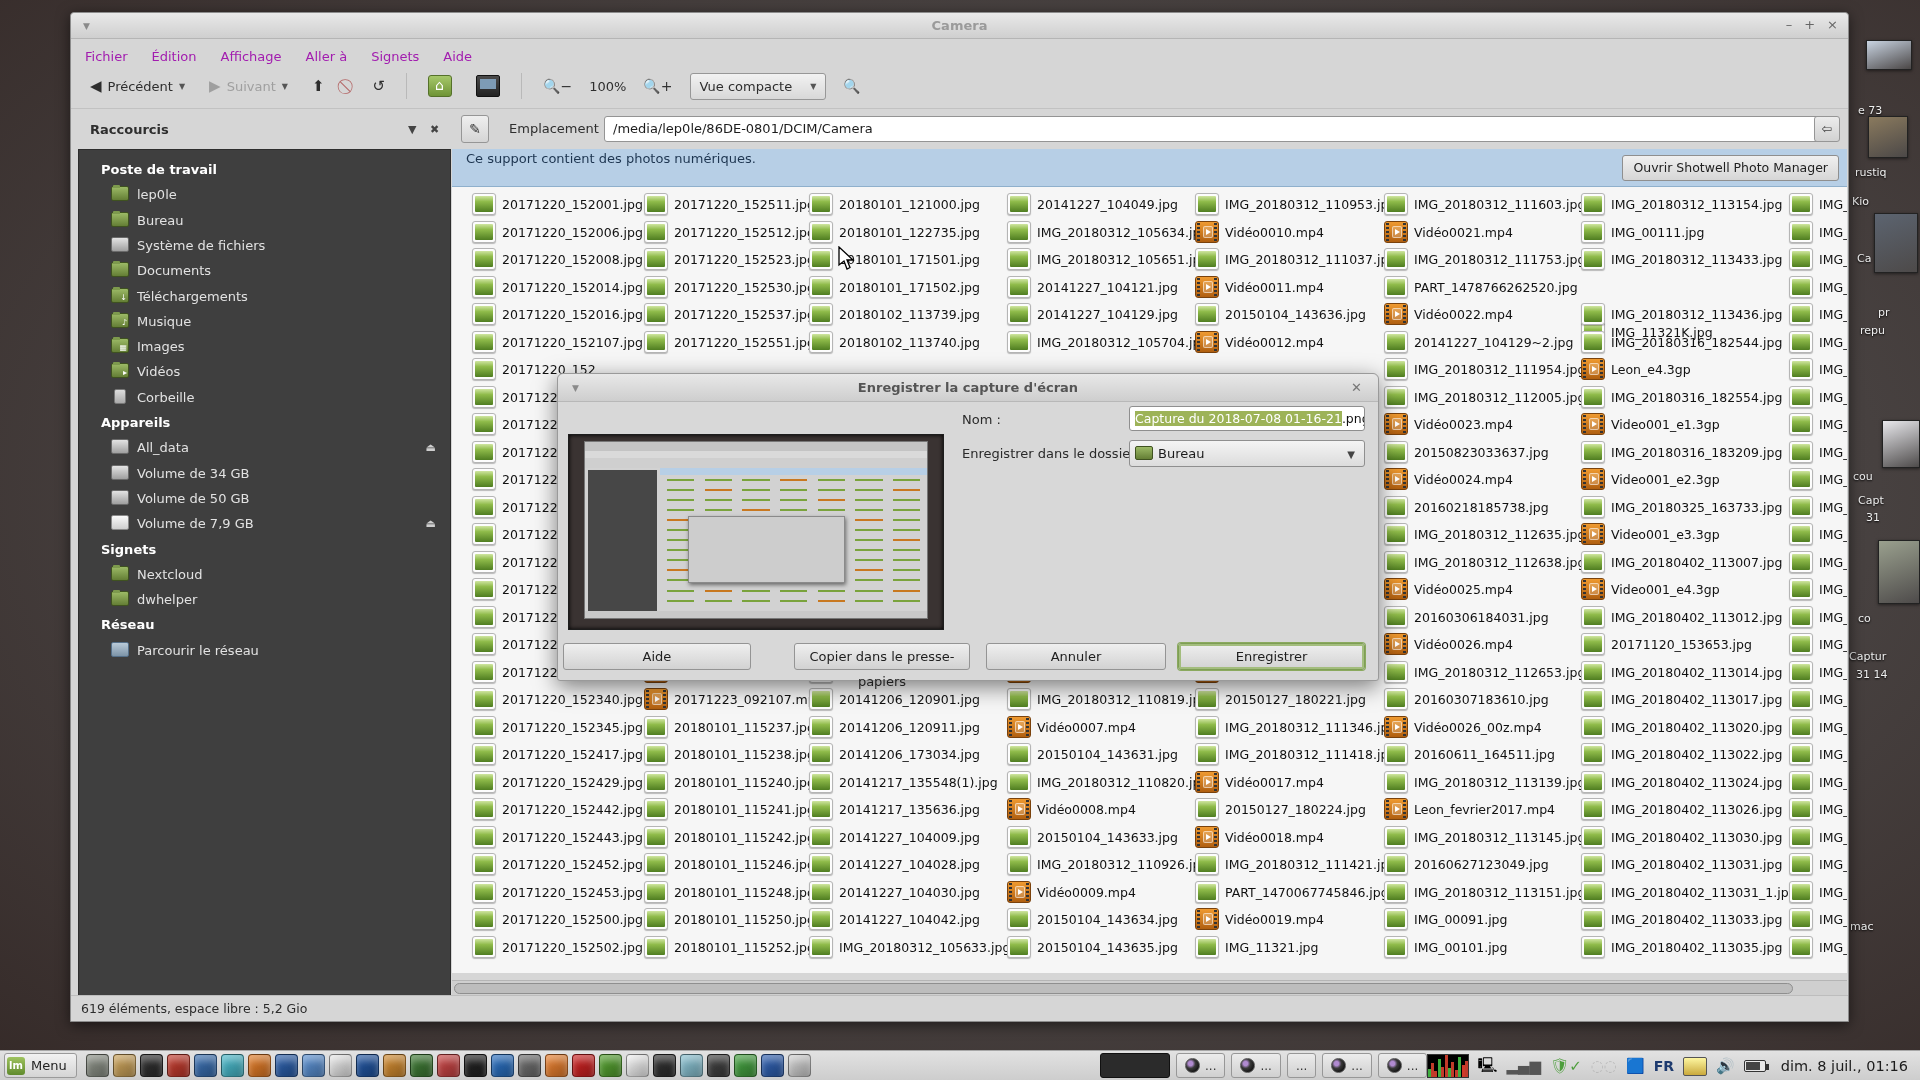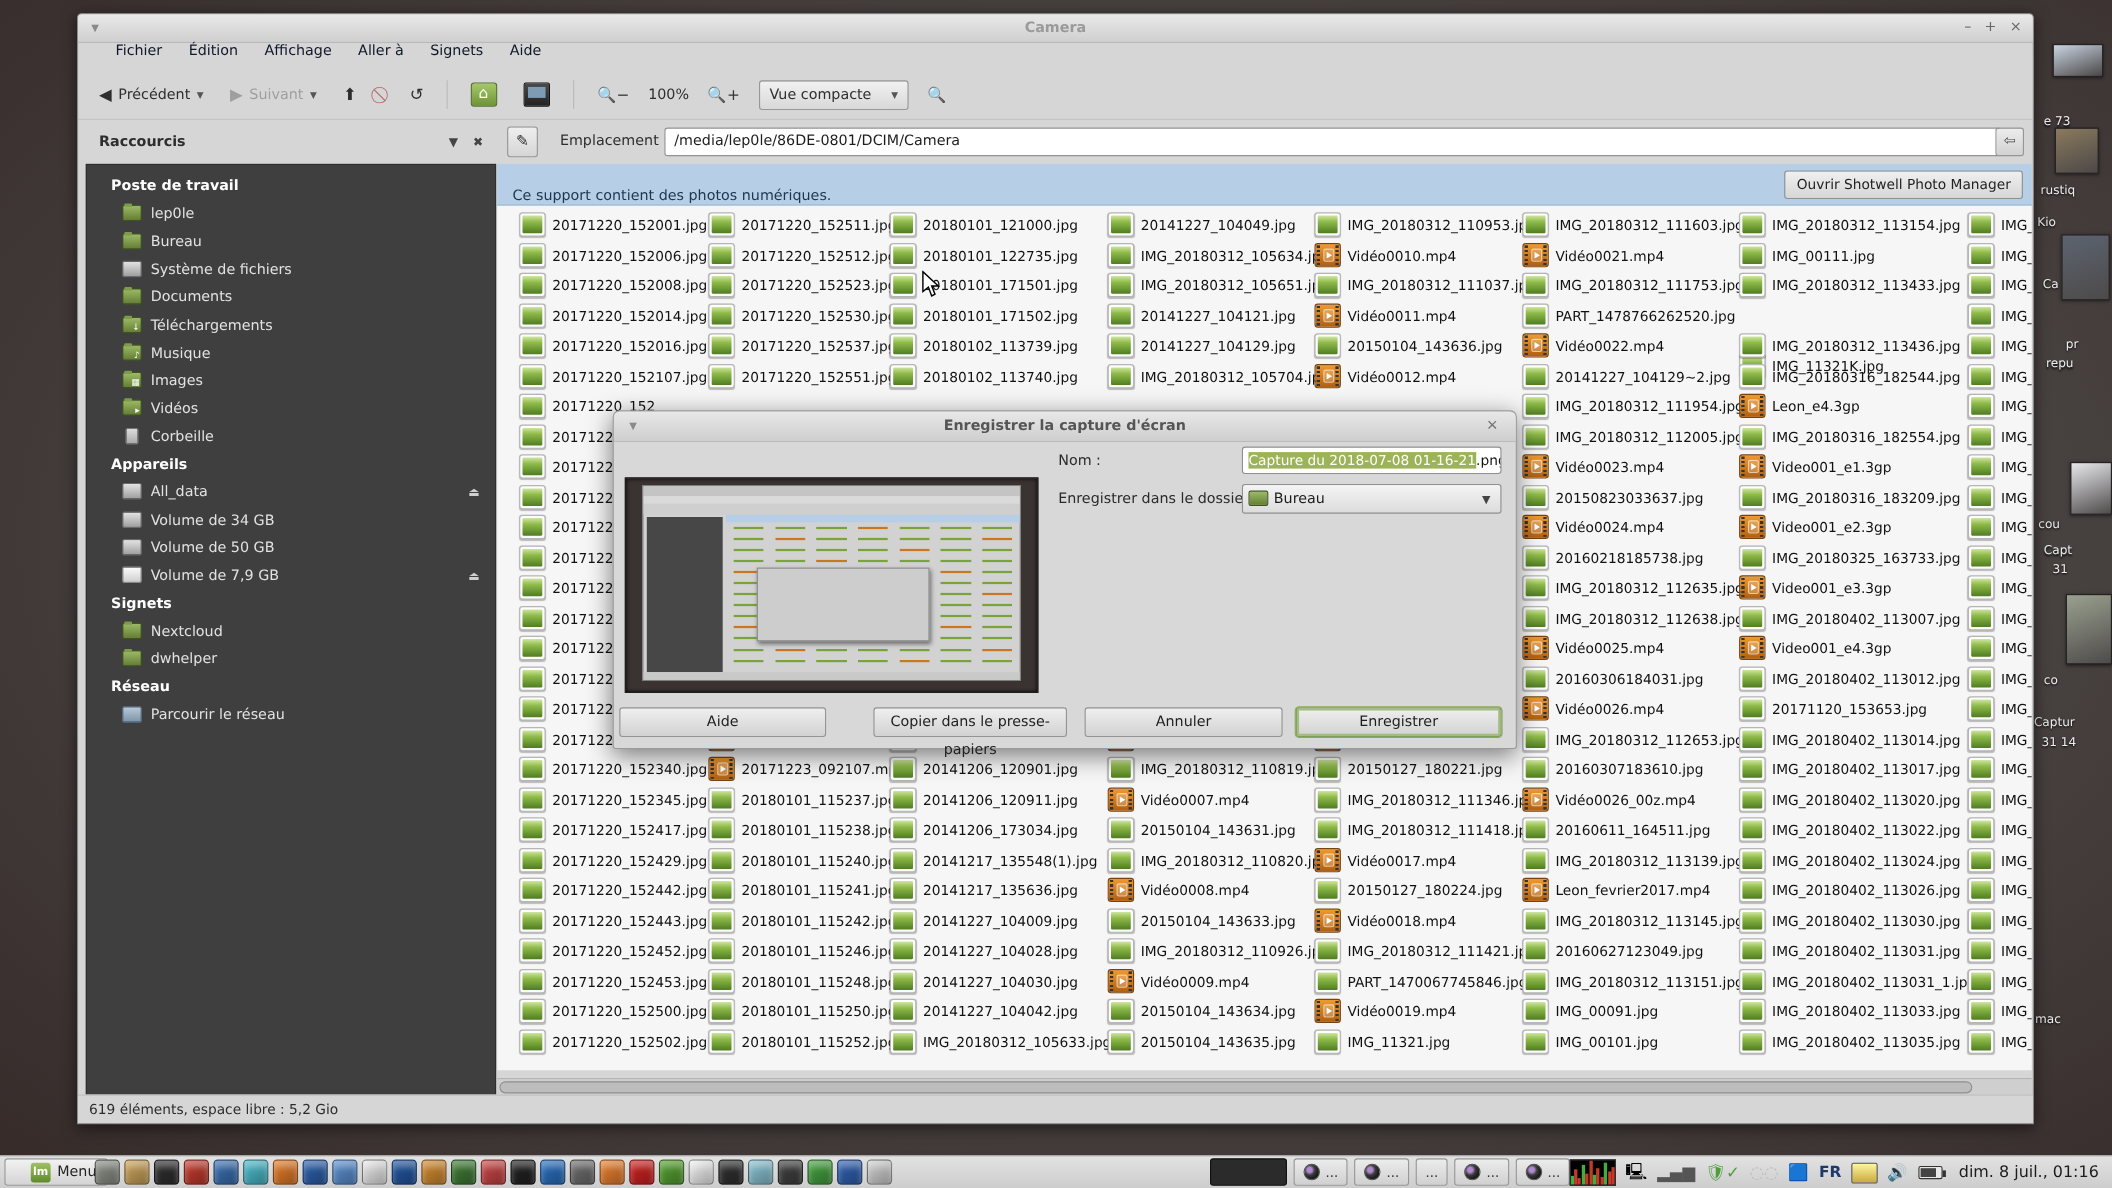--- a/index.html
+++ b/index.html
@@ -17,21 +17,21 @@
   .titlebar { position:absolute; left:0; top:0; right:0; height:26px;
     background:linear-gradient(#e9e9e9,#cfcfcf); border-bottom:1px solid #b5b5b5;
     border-radius:4px 4px 0 0; }
   .title { position:absolute; left:0; right:0; top:5px; text-align:center;
     font-size:13px; font-weight:bold; color:#9a9a9a; }
   .winmenu-tri { position:absolute; left:12px; top:8px; font-size:9px; color:#8a8a8a; }
   .wbtns { position:absolute; right:10px; top:4px; display:flex; gap:12px; color:#666; font-size:13px; }
   .wbtns span { cursor:default; }
 
   .menubar { position:absolute; left:0; top:26px; right:0; height:25px; display:flex;
-    align-items:flex-start; padding-left:14px; gap:24px; font-size:13px; color:#0f172a;margin-left:20px; }
+    align-items:flex-end; padding-left:14px; gap:24px; font-size:13px; color:#a21caf; }
 
   .toolbar { position:absolute; left:0; top:51px; right:0; height:45px; display:flex;
     align-items:center; padding-left:12px; gap:10px; font-size:13px; color:#2e2e2e;
     border-bottom:1px solid #c2c2c2; }
   .tbtn { display:flex; align-items:center; gap:6px; padding:5px 7px; border-radius:3px; }
   .tbtn.disabled { color:#9f9f9f; }
   .tsep { width:1px; height:26px; background:#b9b9b9; margin:0 4px; }
   .arrow-glyph { font-size:15px; }
   .drop { font-size:8px; color:#555; }
   .icon24 { width:24px; height:22px; border-radius:3px; display:inline-block; position:relative; }
@@ -70,21 +70,21 @@
     background:#7d9a4d; border-radius:1px 1px 0 0; }
   .sicon.drive { background:linear-gradient(#e3e3e3,#9f9f9f); border:1px solid #6a6a6a; }
   .sicon.drive-light { background:linear-gradient(#fafafa,#cfcfcf); border:1px solid #8a8a8a; }
   .sicon.trash { background:linear-gradient(#dcdcdc,#aaa); border:1px solid #777; width:12px; left:35px; }
   .sicon.net { background:linear-gradient(#b9cad8,#7d94a8); border:1px solid #55708a; }
   .sicon .mini { position:absolute; right:1px; bottom:0; font-size:8px; color:#fff; line-height:8px; }
   .eject { position:absolute; right:14px; top:5px; font-size:11px; color:#cfcfcf; }
 
   .infobar { position:absolute; left:381px; top:136px; right:1px; height:38px;
     background:#b7cfe6; border-bottom:1px solid #8fb0cc; }
-  .infobar .msg { position:absolute; left:14px; top:2px; font-size:13px; color:#1d3document;-color:#1d3550; color:#1d3550;margin-top:20px; }
+  .infobar .msg { position:absolute; left:14px; top:2px; font-size:13px; color:#1d3document;-color:#1d3550; color:#1d3550; }
   .shotwell-btn { position:absolute; right:8px; top:6px; height:26px; padding:0 10px;
     background:linear-gradient(#f0f0f0,#d6d6d6); border:1px solid #8f8f8f; border-radius:3px;
     font-size:12.5px; color:#222; line-height:24px; }
 
   .filearea { position:absolute; left:381px; top:174px; right:1px; bottom:48px;
     background:#f6f6f6; overflow:hidden; }
   .fcol { position:absolute; top:0; bottom:0; width:205px; }
   .frow { position:absolute; left:0; height:26px; width:260px; }
   .frow .fname { position:absolute; left:30px; top:4px; font-size:12.5px; color:#111; white-space:nowrap; }
   .ficon { position:absolute; left:0; top:0; width:24px; height:22px; border-radius:3px; }
@@ -139,21 +139,21 @@
   .folder-combo .arr { position:absolute; right:9px; top:8px; font-size:10px; color:#444; }
   .dbtn { position:absolute; top:269px; height:27px; background:linear-gradient(#efefef,#d2d2d2);
     border:1px solid #949494; border-radius:3px; font-size:13px; color:#1e1e1e; text-align:center;
     line-height:25px; }
   .dbtn.focus { border:1px solid #7e9e55; box-shadow:0 0 0 2px #a3bd7d inset, 0 0 0 1px #8aa95e; }
 
   
   .taskbar { position:absolute; left:0; bottom:0; width:1920px; height:30px;
     background:linear-gradient(#e2e2e2,#cdcdcd); border-top:1px solid #a7a7a7; }
   .menu-btn { position:absolute; left:4px; top:2px; height:25px; display:flex; align-items:center;
-    gap:6px; padding:0 9px 0 23px; border:1px solid #9a9a9a; border-radius:3px;
+    gap:6px; padding:0 9px 0 2px; border:1px solid #9a9a9a; border-radius:3px;
     background:linear-gradient(#f2f2f2,#d4d4d4); }
   .mint-logo { width:18px; height:18px; border-radius:3px; background:linear-gradient(#9fc35f,#5f8a2c);
     color:#fff; font-size:10px; font-weight:bold; text-align:center; line-height:18px; }
   .menu-txt { font-size:13px; color:#222; }
   .launchers { position:absolute; left:86px; top:3px; display:flex; gap:4px; }
   .lch { width:23px; height:23px; border-radius:4px; border:1px solid rgba(0,0,0,.35);
     box-shadow:inset 0 6px 6px rgba(255,255,255,.35); }
   .winbtns { position:absolute; left:1100px; top:2px; display:flex; gap:6px; }
   .wlb { height:25px; border:1px solid #979797; border-radius:3px; background:linear-gradient(#ececec,#d0d0d0);
     display:flex; align-items:center; gap:5px; padding:0 8px; font-size:12px; color:#333; }

